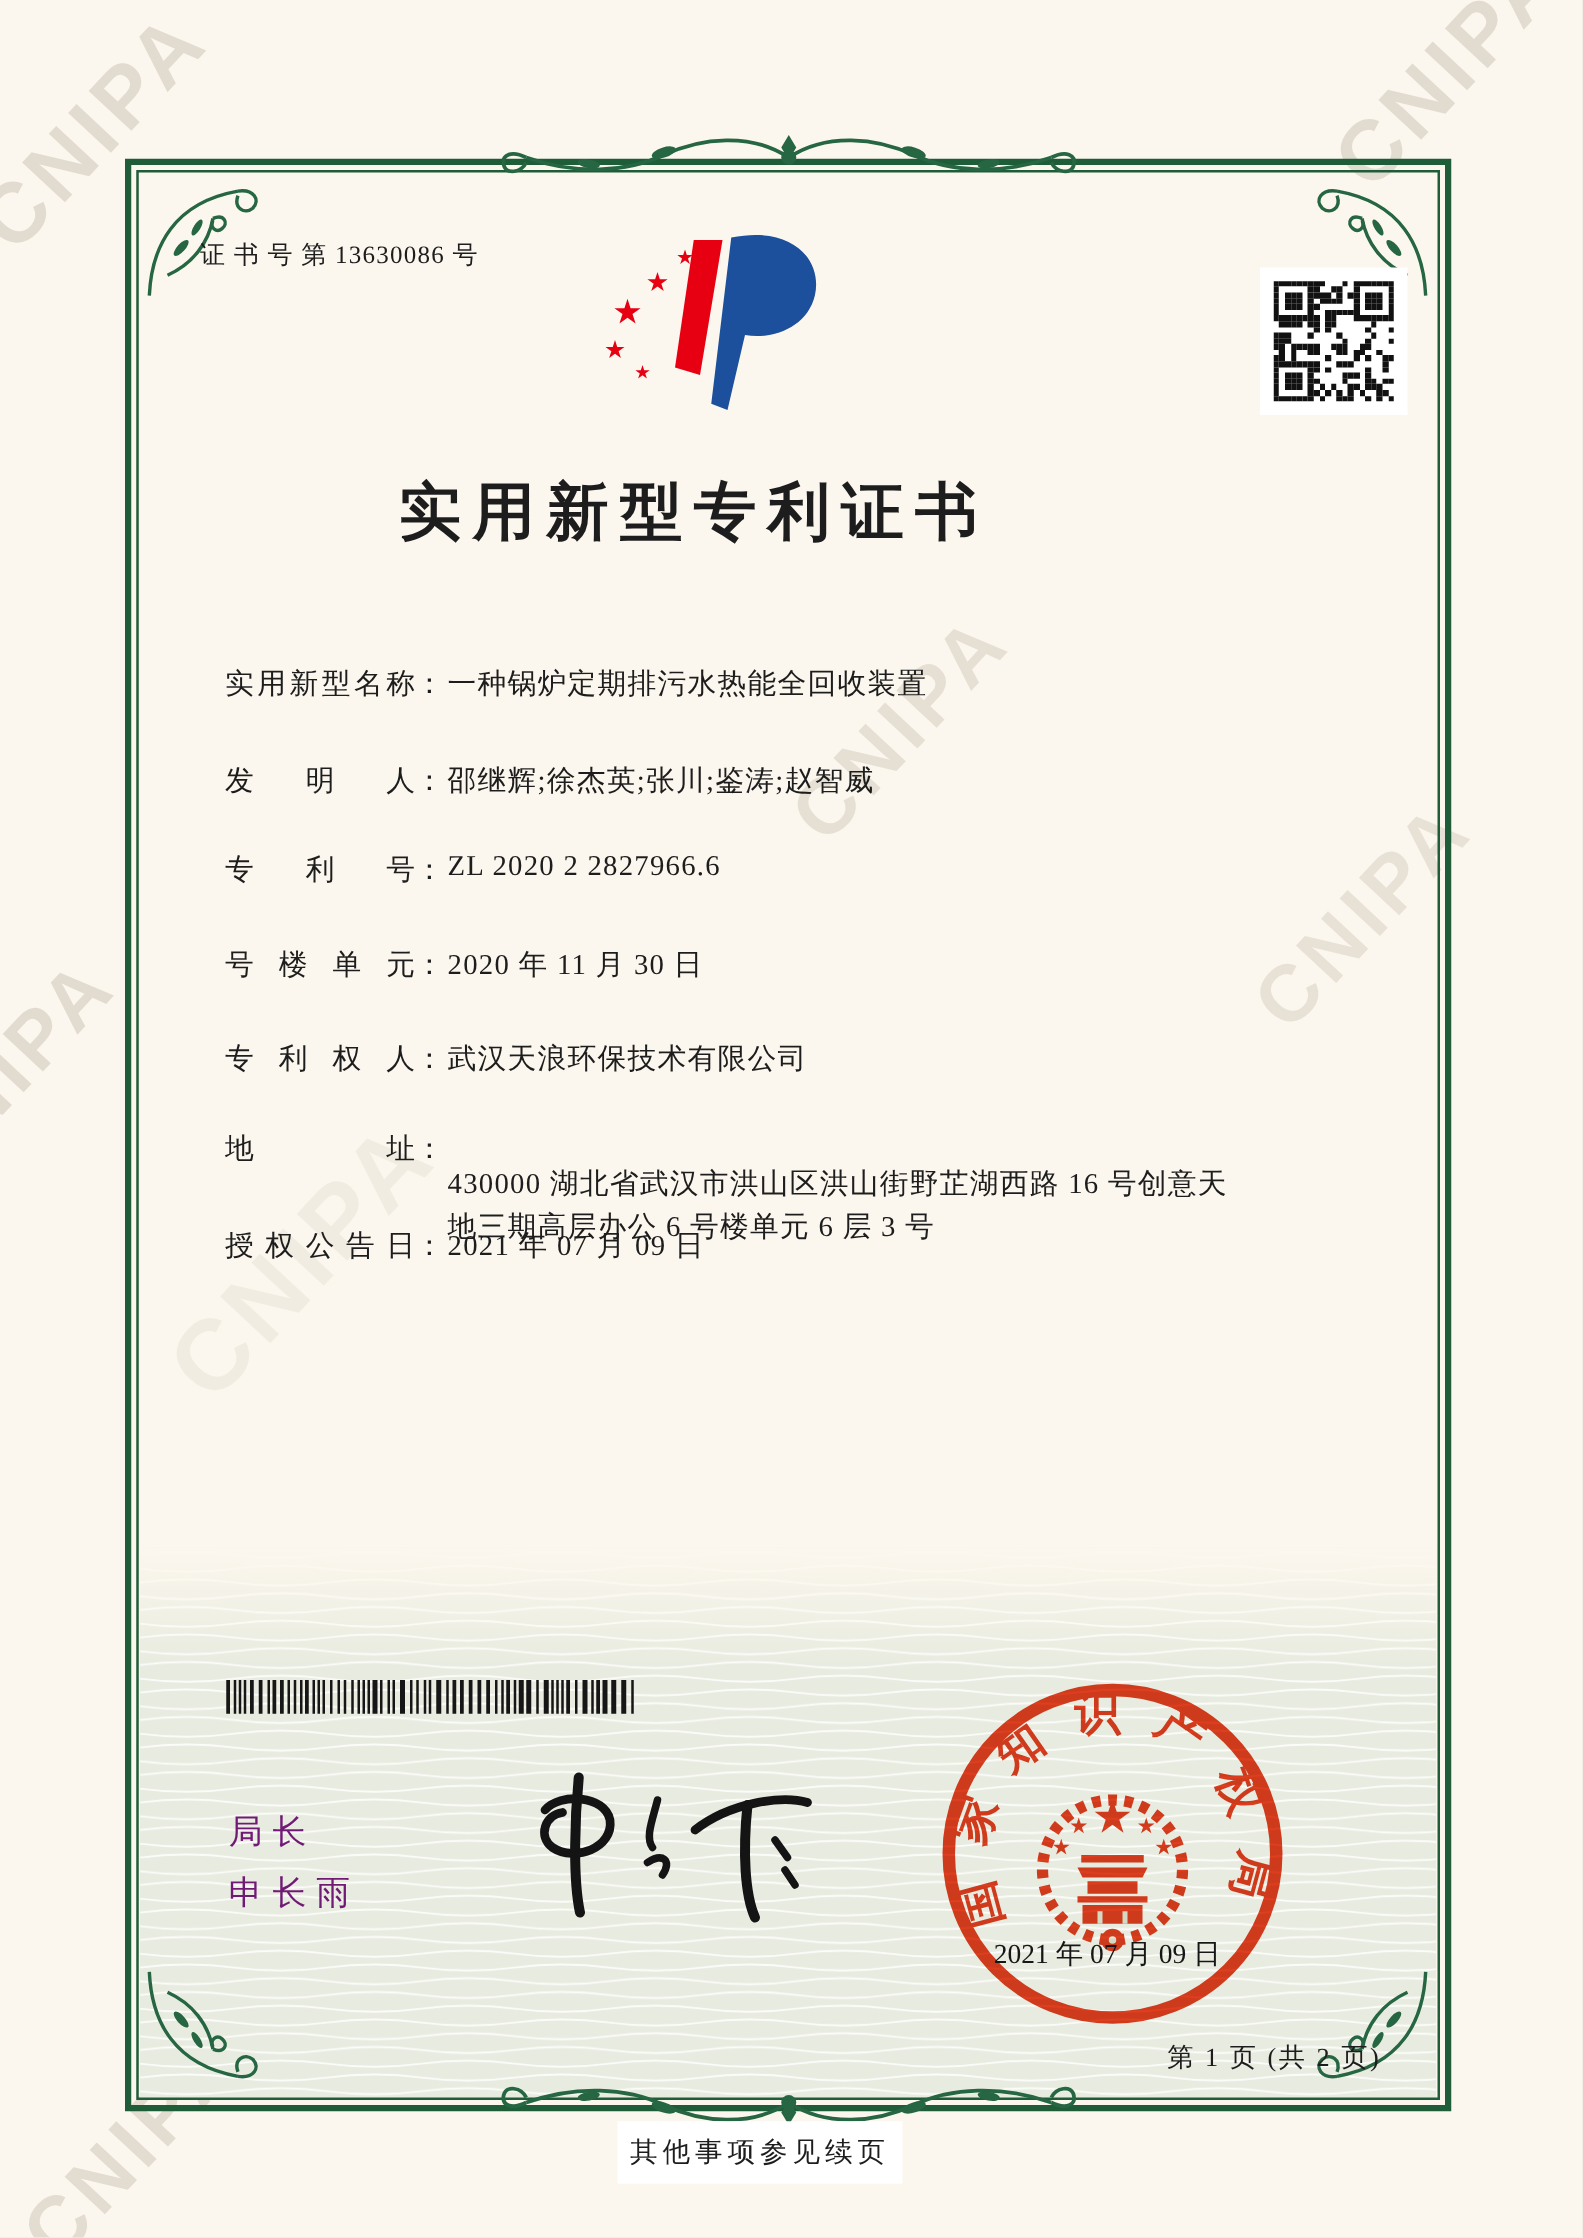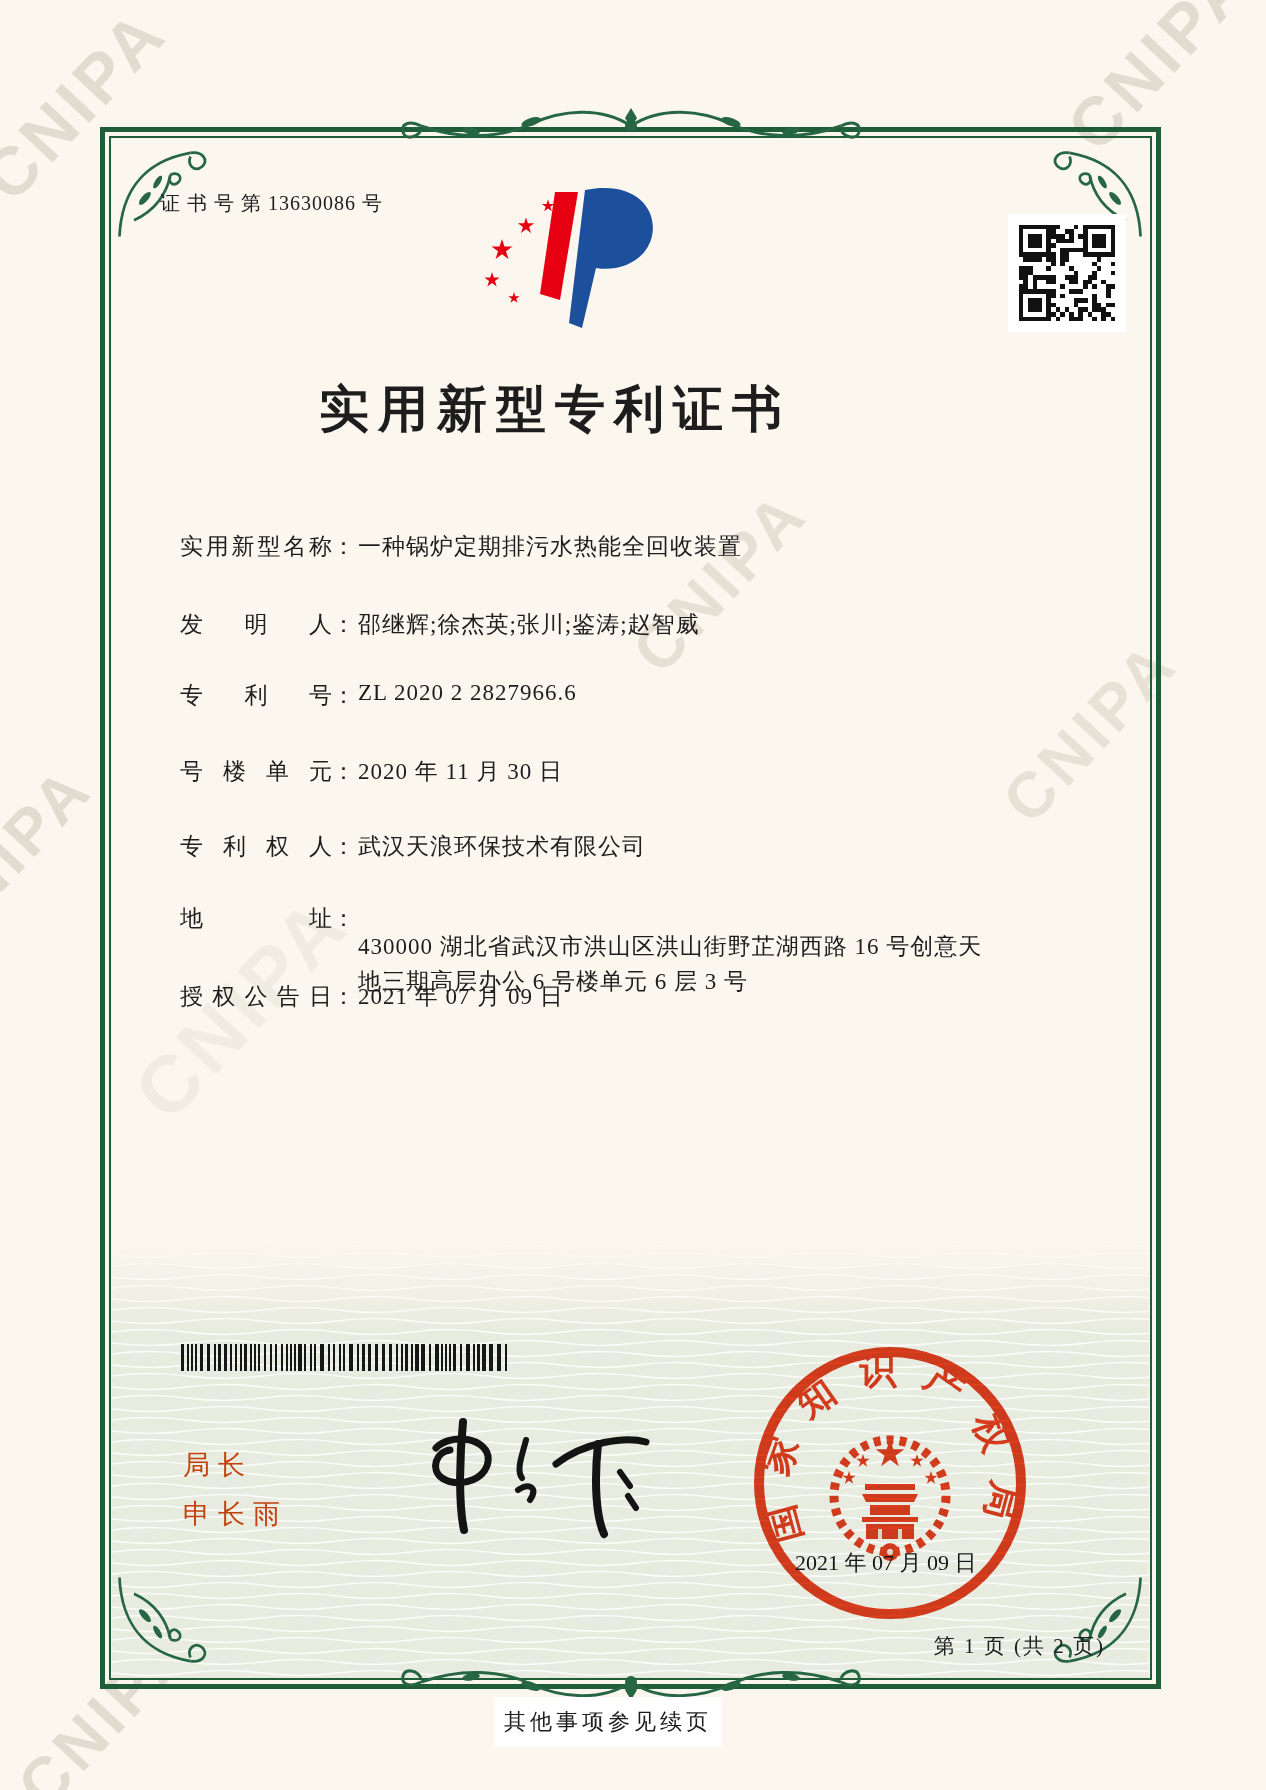--- a/index.html
+++ b/index.html
@@ -40,21 +40,21 @@
   
   .paras{position:absolute;left:180px;top:1046px;width:935px;font-size:23px;line-height:34px;
       text-align:justify;letter-spacing:1.5px;z-index:2;}
   .paras p{margin:0;text-indent:2em;}
   .paras p + p{margin-top:10px;}
   
   .barcode{position:absolute;left:181px;top:1344px;width:326px;height:27px;display:flex;z-index:2;}
   .barcode i{display:block;height:100%;}
   .barcode i.b{background:#161616;}
   .director{position:absolute;left:183px;font-size:27px;letter-spacing:8px;z-index:2;
-      font-family:"Liberation Sans","DejaVu Sans",sans-serif;color:#c2410c;}
+      font-family:"Liberation Sans","DejaVu Sans",sans-serif;color:#701a75;}
   .sig{position:absolute;left:388px;top:1412px;width:270px;height:150px;z-index:3;}
   .seal{position:absolute;left:751px;top:1344px;width:278px;height:278px;z-index:2;mix-blend-mode:multiply;}
   .seal-date{position:absolute;left:795px;top:1548px;font-size:22px;letter-spacing:0;z-index:3;color:#161616;}
   
   .page-no{position:absolute;left:105px;top:1632px;width:1000px;text-align:right;font-size:21px;
       letter-spacing:2px;z-index:2;}
   .cont-note{position:absolute;left:494px;top:1697px;width:228px;height:50px;background:#ffffff;
       display:flex;align-items:center;justify-content:center;font-size:22px;letter-spacing:4px;z-index:2;}
 </style>
 </head>

